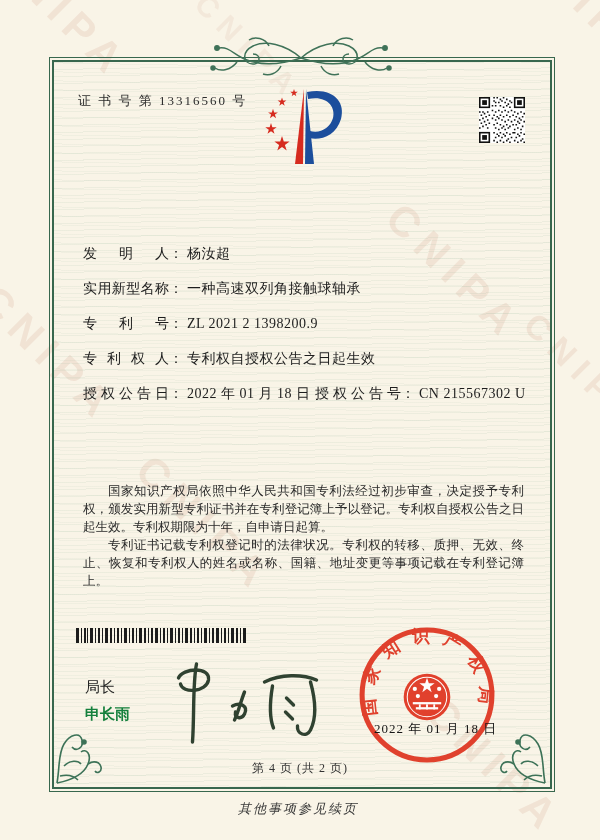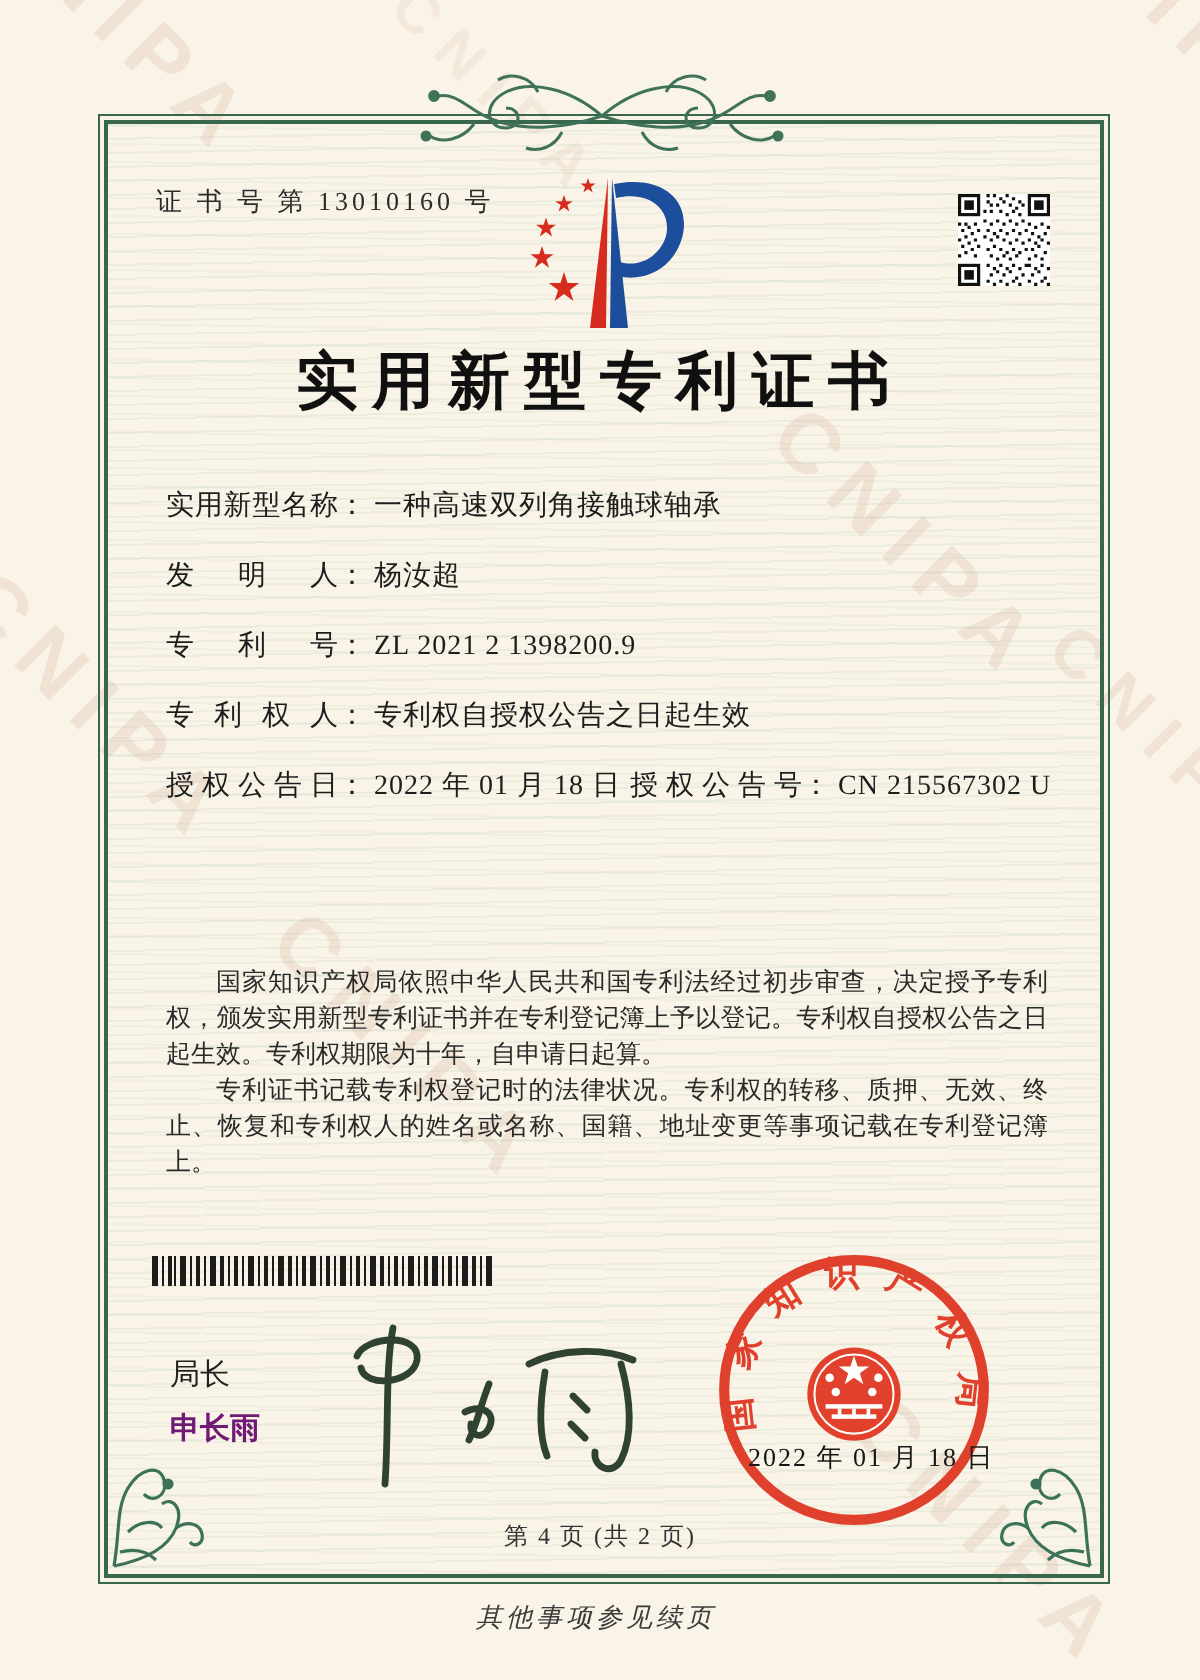--- a/index.html
+++ b/index.html
@@ -39,21 +39,21 @@
   .grant-pair1{display:inline-block;width:232px;}
 
   .paras{position:absolute;left:83px;top:482px;width:441px;font-size:12.5px;
          line-height:18px;text-align:justify;color:#2a2a2a;}
   .paras p{margin:0;text-indent:2em;}
 
   .barcode{position:absolute;left:76px;top:628px;}
   .sign-title{position:absolute;left:85px;top:678px;font-size:15px;font-weight:400;
       font-family:"Liberation Sans","DejaVu Sans",sans-serif;color:#222;}
   .sign-name{position:absolute;left:85px;top:705px;font-size:15px;font-weight:600;
-      font-family:"Liberation Sans","DejaVu Sans",sans-serif;color:#701a75;text-align:center;}
+      font-family:"Liberation Sans","DejaVu Sans",sans-serif;color:#15803d;text-align:center;}
   .signature{position:absolute;left:150px;top:658px;}
   .seal{position:absolute;left:356px;top:624px;opacity:0.93;}
   .seal-date{position:absolute;left:374px;top:720px;font-size:13px;color:#161616;
       letter-spacing:1px;white-space:nowrap;}
   .page-no{position:absolute;left:0;top:760px;width:600px;text-align:center;
       font-size:12px;letter-spacing:1px;color:#333;}
   .footer-note{position:absolute;left:0;top:800px;width:596px;text-align:center;
       font-size:13px;letter-spacing:2px;color:#3a3a3a;font-style:italic;}
 </style>
 </head>
@@ -101,21 +101,21 @@
     <g stroke="#3c7257" fill="none" stroke-width="1.6">
       <path d="M3 69 C6 52 4 40 10 30 C16 20 26 18 28 26 C30 34 22 38 18 33"></path>
       <path d="M3 69 C18 66 30 60 34 50 C38 40 32 34 27 38"></path>
       <path d="M10 52 C16 46 24 46 27 50"></path>
       <path d="M6 62 C14 60 20 62 24 66"></path>
       <path d="M34 50 C40 46 46 48 47 53 C48 58 43 60 41 57"></path>
       <circle cx="30" cy="28" r="2" fill="#3c7257"></circle>
     </g>
   </svg>
 
-  <div class="cert-no">证 书 号 第 13010160 号</div>
+  <div class="cert-no">证 书 号 第 13316560 号</div>
 
   <svg class="logo" width="92" height="84" viewBox="0 0 92 84">
     <defs>
       <polygon id="st" points="0,-1 0.2245,-0.309 0.951,-0.309 0.3633,0.118 0.5878,0.809 0,0.382 -0.5878,0.809 -0.3633,0.118 -0.951,-0.309 -0.2245,-0.309"></polygon>
     </defs>
     <path d="M49 6 C74 1 88 15 83 33 C78 50 62 55 51 52 L52 45 C62 48 72 42 75 32 C78 20 68 9 50 13 Z" fill="#1c4e9c"></path>
     <polygon points="46,3 37,78 45,78" fill="#d62b1f"></polygon>
     <polygon points="48,3 47,78 56,78" fill="#1c4e9c"></polygon>
     <use href="#st" transform="translate(24,58) scale(8)" fill="#d62b1f"></use>
     <use href="#st" transform="translate(13,43) scale(6)" fill="#d62b1f"></use>
@@ -139,28 +139,27 @@
       <path d="M9 0h1v1h-1zM11 0h1v1h-1zM13 1h1v1h-1zM15 0h1v1h-1zM17 1h1v1h-1zM19 2h1v1h-1zM9 2h1v1h-1zM10 3h1v1h-1zM12 3h1v1h-1zM14 2h1v1h-1zM16 3h1v1h-1zM18 4h1v1h-1zM20 3h1v1h-1zM8 5h1v1h-1zM10 5h1v1h-1zM13 5h1v1h-1zM15 6h1v1h-1zM17 5h1v1h-1zM19 6h1v1h-1z
                M0 9h1v1h-1zM2 9h1v1h-1zM1 11h1v1h-1zM3 10h1v1h-1zM5 9h1v1h-1zM4 12h1v1h-1zM6 11h1v1h-1zM2 13h1v1h-1zM0 14h1v1h-1zM5 14h1v1h-1zM3 15h1v1h-1zM1 16h1v1h-1zM6 16h1v1h-1zM4 17h1v1h-1zM2 18h1v1h-1zM0 19h1v1h-1zM5 19h1v1h-1z
                M8 8h1v1h-1zM10 9h1v1h-1zM12 8h1v1h-1zM14 9h1v1h-1zM16 8h1v1h-1zM18 9h1v1h-1zM20 8h1v1h-1zM9 11h1v1h-1zM11 12h1v1h-1zM13 11h1v1h-1zM15 12h1v1h-1zM17 11h1v1h-1zM19 12h1v1h-1zM21 11h1v1h-1zM8 13h1v1h-1zM10 14h1v1h-1zM12 13h1v1h-1zM14 14h1v1h-1zM16 15h1v1h-1zM18 14h1v1h-1zM20 15h1v1h-1z
                M9 17h1v1h-1zM11 16h1v1h-1zM13 17h1v1h-1zM15 18h1v1h-1zM17 17h1v1h-1zM19 18h1v1h-1zM21 17h1v1h-1zM10 19h1v1h-1zM12 20h1v1h-1zM14 19h1v1h-1zM16 20h1v1h-1zM18 19h1v1h-1z
                M22 9h1v1h-1zM24 10h1v1h-1zM26 9h1v1h-1zM28 10h1v1h-1zM23 12h1v1h-1zM25 13h1v1h-1zM27 12h1v1h-1zM22 14h1v1h-1zM24 15h1v1h-1zM26 14h1v1h-1zM28 15h1v1h-1zM23 17h1v1h-1zM25 16h1v1h-1zM27 18h1v1h-1zM22 20h1v1h-1zM24 19h1v1h-1zM26 20h1v1h-1z
                M9 22h1v1h-1zM11 23h1v1h-1zM13 22h1v1h-1zM15 23h1v1h-1zM17 22h1v1h-1zM19 23h1v1h-1zM21 22h1v1h-1zM10 25h1v1h-1zM12 24h1v1h-1zM14 25h1v1h-1zM16 24h1v1h-1zM18 26h1v1h-1zM20 25h1v1h-1zM9 27h1v1h-1zM11 28h1v1h-1zM13 27h1v1h-1zM15 28h1v1h-1zM17 27h1v1h-1zM19 28h1v1h-1z
                M22 22h1v1h-1zM24 23h1v1h-1zM26 22h1v1h-1zM28 23h1v1h-1zM23 25h1v1h-1zM25 24h1v1h-1zM27 26h1v1h-1zM22 27h1v1h-1zM24 28h1v1h-1zM26 27h1v1h-1zM28 28h1v1h-1z"></path>
     </g>
   </svg>
 
-  <div class="title">实用新型专利证书</div>
 
   <div class="fields">
     <div class="frow">
+      <span class="flabel">发明人</span><span class="fcolon">：</span><span class="fvalue">杨汝超</span>
+    </div>
+    <div class="frow">
       <span class="flabel">实用新型名称</span><span class="fcolon">：</span><span class="fvalue">一种高速双列角接触球轴承</span>
-    </div>
-    <div class="frow">
-      <span class="flabel">发明人</span><span class="fcolon">：</span><span class="fvalue">杨汝超</span>
     </div>
     <div class="frow">
       <span class="flabel">专利号</span><span class="fcolon">：</span><span class="fvalue">ZL 2021 2 1398200.9</span>
     </div>
     <div class="frow">
       <span class="flabel">专利权人</span><span class="fcolon">：</span><span class="fvalue">专利权自授权公告之日起生效</span>
     </div>
     <div class="frow">
       <span class="grant-pair1"><span class="flabel">授权公告日</span><span class="fcolon">：</span><span class="fvalue">2022 年 01 月 18 日</span></span><span class="flabel">授权公告号</span><span class="fcolon">：</span><span class="fvalue">CN 215567302 U</span>
     </div>

